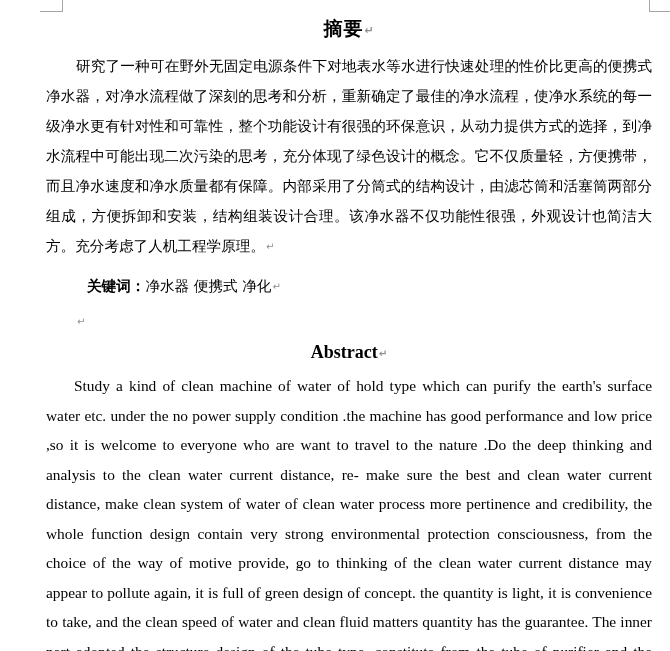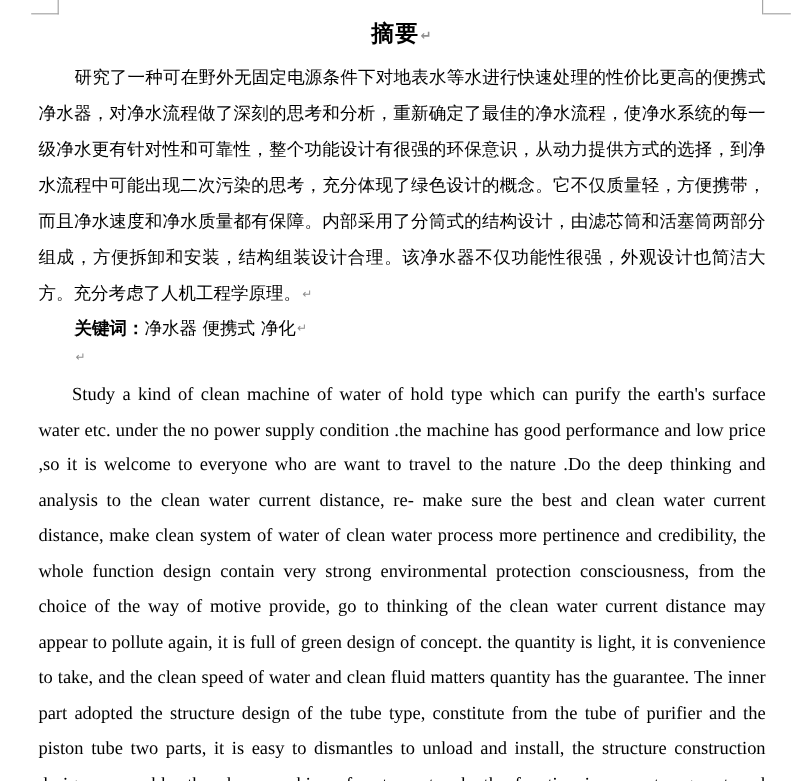--- a/index.html
+++ b/index.html
@@ -35,21 +35,21 @@
   #corner-tl .h { left: 0; top: 11px; width: 23px; }
   #corner-tl .v { left: 22px; top: 0; height: 12px; }
 
   #corner-tr { left: 635px; top: 0; width: 24px; height: 12px; }
   #corner-tr .h { left: 1px; top: 11px; width: 23px; }
   #corner-tr .v { left: 0; top: 0; height: 12px; }
 
   
   .page {
     position: absolute;
-    left: 0;
+    left: 14px;
     top: 0;
     width: 611px;
     height: 651px;
   }
 
   .content {
     position: absolute;
     left: 32px;
     top: 0;
     width: 606px;
@@ -86,21 +86,21 @@
     margin: 0;
     text-indent: 30px;
     padding-top: 7px;
     word-break: break-all;
   }
 
   .keywords-cn {
     font-family: "DejaVu Sans", "Liberation Sans", sans-serif;
     font-size: 14.6px;
     line-height: 23.3px;
-    margin: 0;
+    margin: 11px;
     text-indent: 30px;
     padding-top: 1px;
   }
   .keywords-cn .kw-label {
     font-weight: bold;
   }
 
   .blank-line-cn {
     font-family: "DejaVu Sans", "Liberation Sans", sans-serif;
     font-size: 14.6px;
@@ -152,17 +152,18 @@
   <div class="content">
 
     <h1 class="heading-cn"><span>摘要</span><span class="pilcrow">↵</span></h1>
 
     <p class="body-cn"><span>研究了一种可在野外无固定电源条件下对地表水等水进行快速处理的性价比更高的便携式净水器，对净水流程做了深刻的思考和分析，重新确定了最佳的净水流程，使净水系统的每一级净水更有针对性和可靠性，整个功能设计有很强的环保意识，从动力提供方式的选择，到净水流程中可能出现二次污染的思考，充分体现了绿色设计的概念。它不仅质量轻，方便携带，而且净水速度和净水质量都有保障。内部采用了分筒式的结构设计，由滤芯筒和活塞筒两部分组成，方便拆卸和安装，结构组装设计合理。该净水器不仅功能性很强，外观设计也简洁大方。充分考虑了人机工程学原理。</span><span class="pilcrow pilcrow-sm">↵</span></p>
 
     <p class="keywords-cn"><span class="kw-label">关键词：</span><span>净水器 便携式 净化</span><span class="pilcrow pilcrow-sm">↵</span></p>
 
     <p class="blank-line-cn"><span class="pilcrow pilcrow-sm">↵</span></p>
 
+    <h1 class="heading-en"><span>Abstract</span><span class="pilcrow pilcrow-sm">↵</span></h1>
 
     <p class="body-en"><span>Study a kind of clean machine of water of hold type which can purify the earth's surface water etc. under the no power supply condition .the machine has good performance and low price ,so it is welcome to everyone who are want to travel to the nature .Do the deep thinking and analysis to the clean water current distance, re- make sure the best and clean water current distance, make clean system of water of clean water process more pertinence and credibility, the whole function design contain very strong environmental protection consciousness, from the choice of the way of motive provide, go to thinking of the clean water current distance may appear to pollute again, it is full of green design of concept. the quantity is light, it is convenience to take, and the clean speed of water and clean fluid matters quantity has the guarantee. The inner part adopted the structure design of the tube type, constitute from the tube of purifier and the piston tube two parts, it is easy to dismantles to unload and install, the structure construction design reasonable. the clean machine of water not only the function is very strong, external appearance design also simple and direct and generous. Well considered the principle of the person-machine engineering learns.</span></p>
 
   </div>
 </div>
 
 </body></html>

